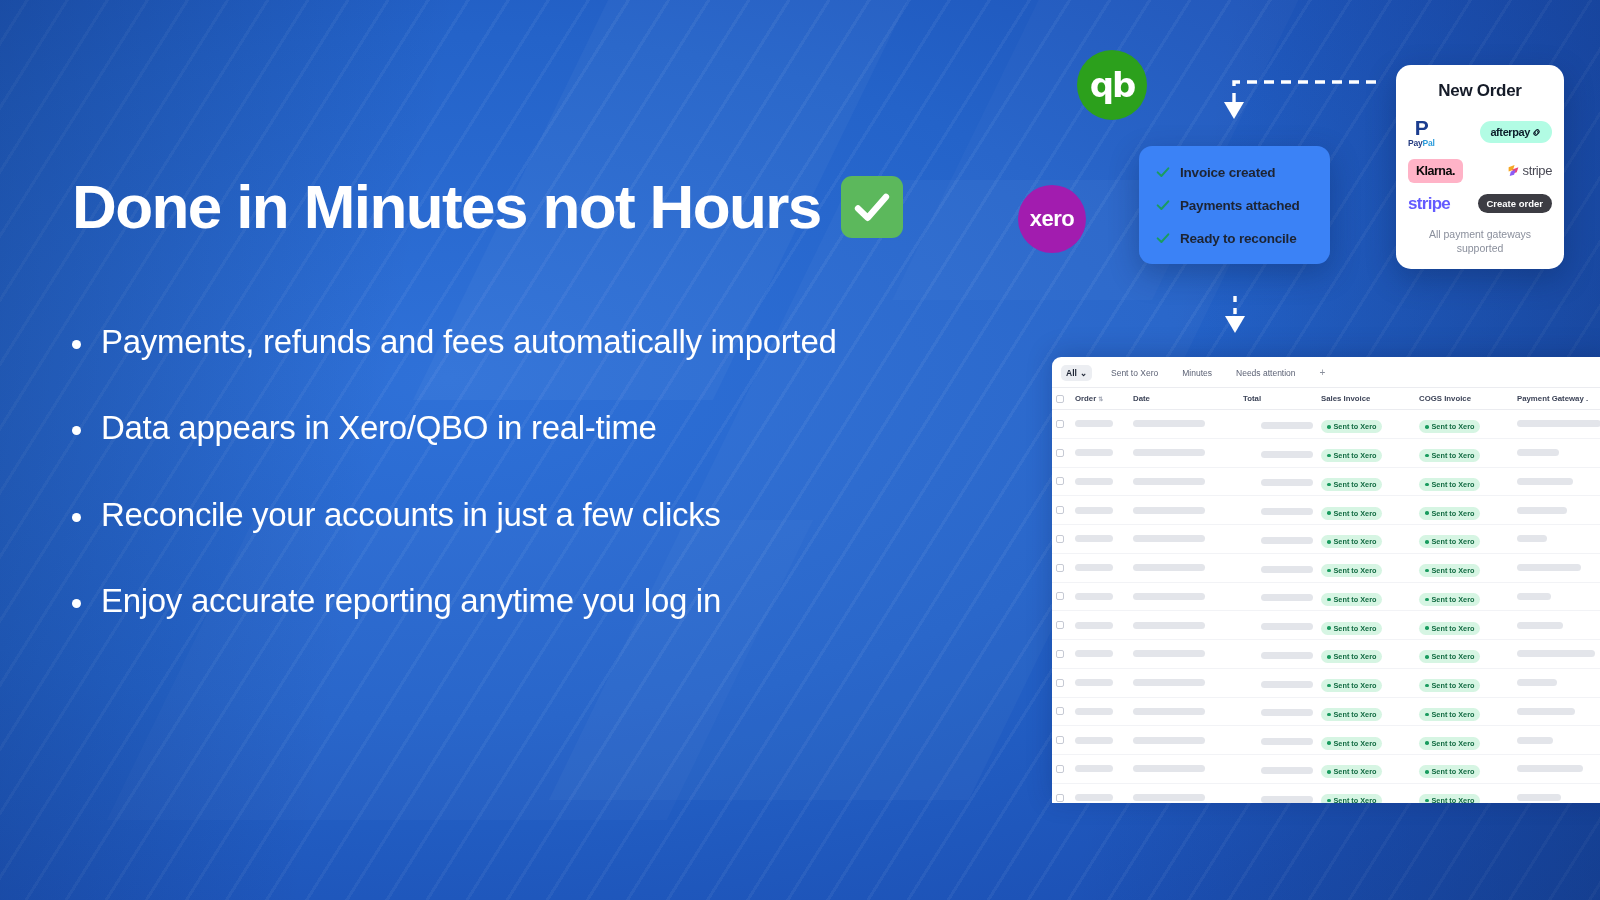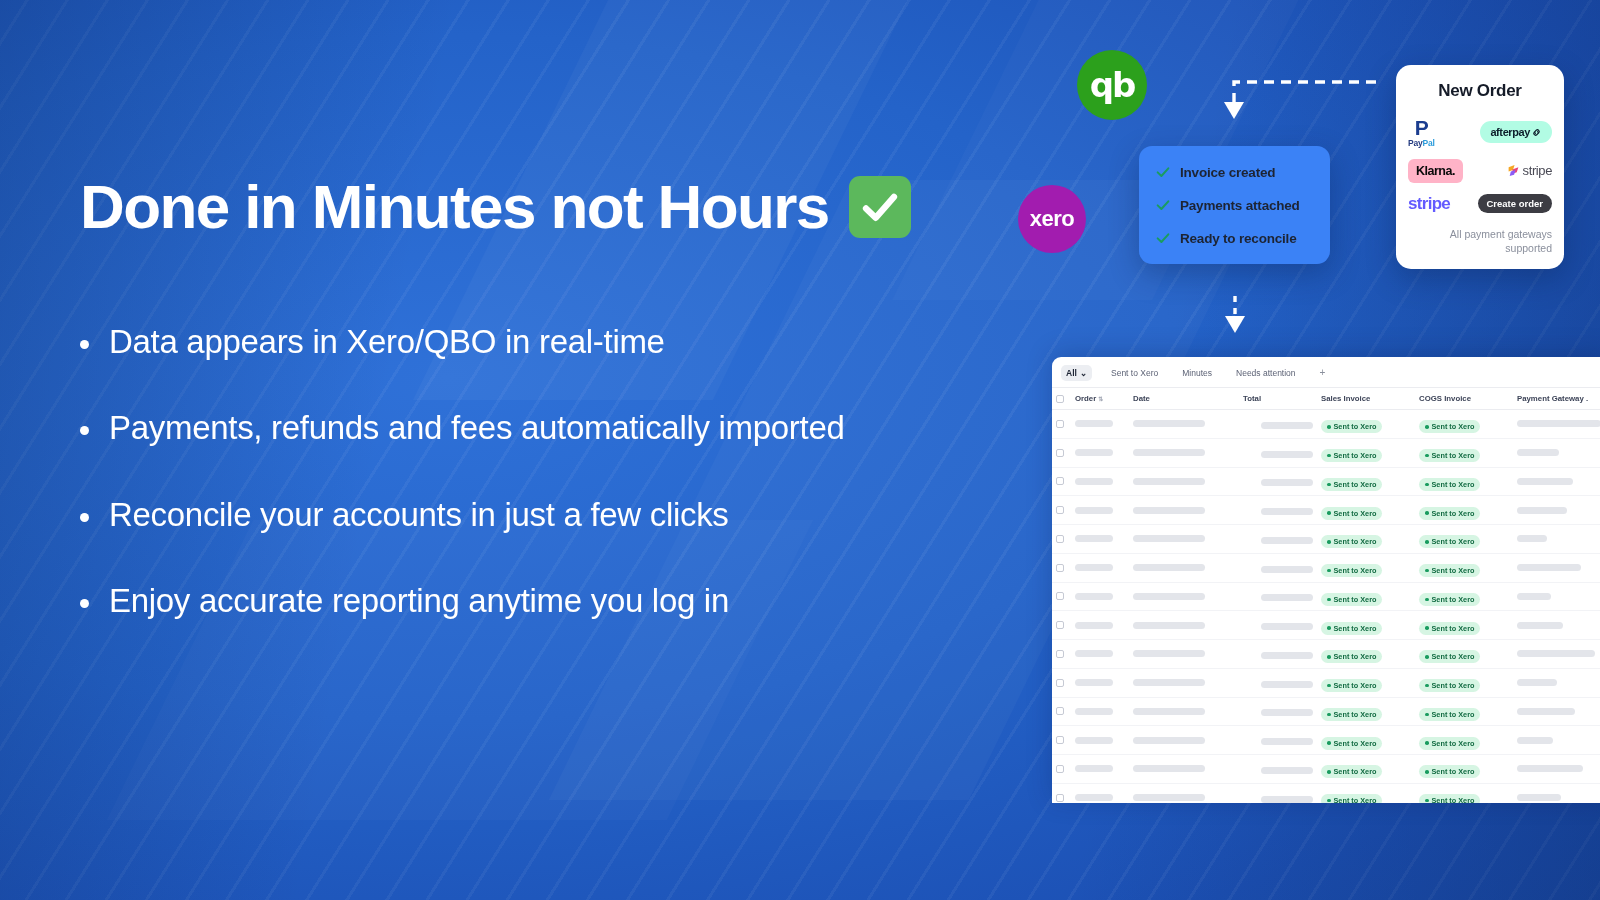--- a/index.html
+++ b/index.html
@@ -33,21 +33,21 @@
   .f1 { left:530px; top:-80px; width:300px; height:480px; }
   .f2 { left:700px; top:180px; width:420px; height:620px; background:rgba(255,255,255,.03); }
   .f3 { left:180px; top:520px; width:560px; height:300px; background:rgba(255,255,255,.022); }
   .f4 { left:980px; top:-60px; width:260px; height:360px; background:rgba(255,255,255,.025); }
   .bg-vignette {
     position:absolute; inset:0;
     background:linear-gradient(100deg, rgba(10,38,95,.30) 0%, rgba(10,38,95,0) 26%, rgba(10,38,95,0) 70%, rgba(10,38,95,.34) 100%);
   }
 
   
-  #left { position:absolute; left:80px; top:176px; width:900px;text-align:center; }
+  #left { position:absolute; left:72px; top:176px; width:900px;text-align:center; }
   .headline-row { display:flex; align-items:center; gap:20px; }
   .headline {
     font-size:62px; font-weight:700; color:#ffffff;
     letter-spacing:-1.6px; line-height:1.0; white-space:nowrap;
   }
   .check-badge {
     width:62px; height:62px; border-radius:11px;
     background:#5cb85c; display:flex; align-items:center; justify-content:center;
     flex:0 0 auto;
   }
@@ -126,21 +126,21 @@
   }
   .sezzle { display:flex; align-items:center; gap:3px; }
   .sezzle .sz-mark { width:13px; height:13px; }
   .sezzle .sz-word { font-size:13px; font-weight:500; color:#4a4a55; letter-spacing:-.4px; }
   .stripe { font-size:17px; font-weight:800; color:#635bff; letter-spacing:-.7px; }
   .create-order {
     background:#3c3c43; color:#fff; border-radius:13px;
     padding:4px 9px; font-size:9.5px; font-weight:600; white-space:nowrap;
   }
   .oc-foot {
-    margin-top:13px; text-align:right; font-size:10.5px; color:#8a8f9c;
+    margin-top:13px; text-align:center; font-size:10.5px; color:#8a8f9c;
     line-height:1.35;
   }
 
   
   #table-panel {
     position:absolute; left:1052px; top:357px; width:560px; height:446px;
     background:#fff; border-radius:9px 9px 0 0; overflow:hidden;
     box-shadow:0 -4px 26px rgba(5,25,70,.22);
   }
   .tbl-tabs {
@@ -209,25 +209,25 @@
     <div class="check-badge">
       <svg viewBox="0 0 24 24" fill="none" stroke="#ffffff" stroke-width="3.6" stroke-linecap="round" stroke-linejoin="round">
         <path d="M4 12.8 L9.5 18.2 L20 6.2"></path>
       </svg>
     </div>
   </div>
 
   <ul class="bullets">
     <li>
       <span class="dot"></span>
-      <span>Data appears in Xero/QBO in real-time</span>
+      <span>Payments, refunds and fees automatically imported</span>
     </li>
     <li>
       <span class="dot"></span>
-      <span>Payments, refunds and fees automatically imported</span>
+      <span>Data appears in Xero/QBO in real-time</span>
     </li>
     <li>
       <span class="dot"></span>
       <span>Reconcile your accounts in just a few clicks</span>
     </li>
     <li>
       <span class="dot"></span>
       <span>Enjoy accurate reporting anytime you log in</span>
     </li>
   </ul>

